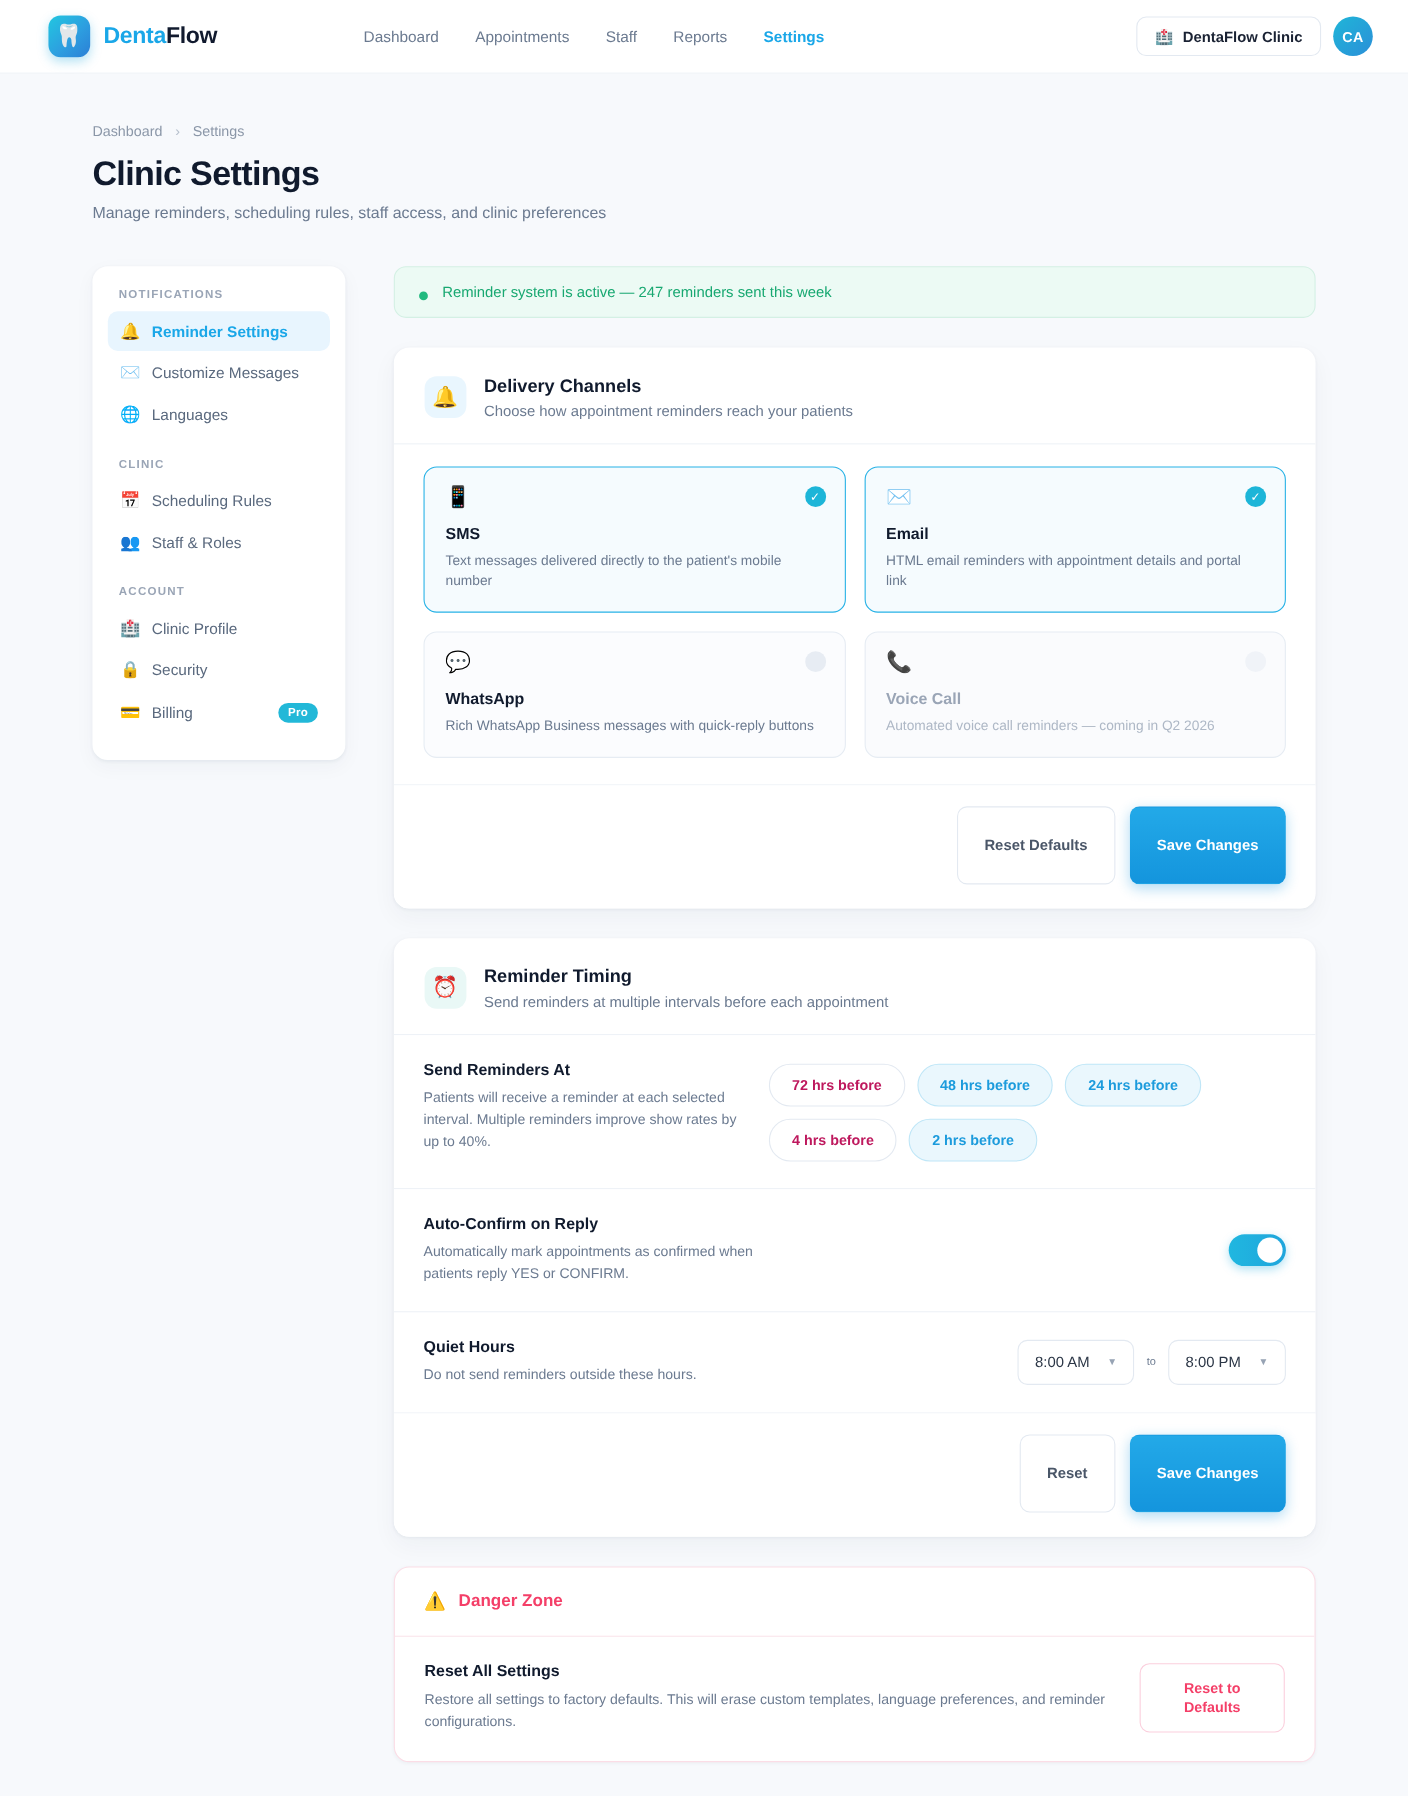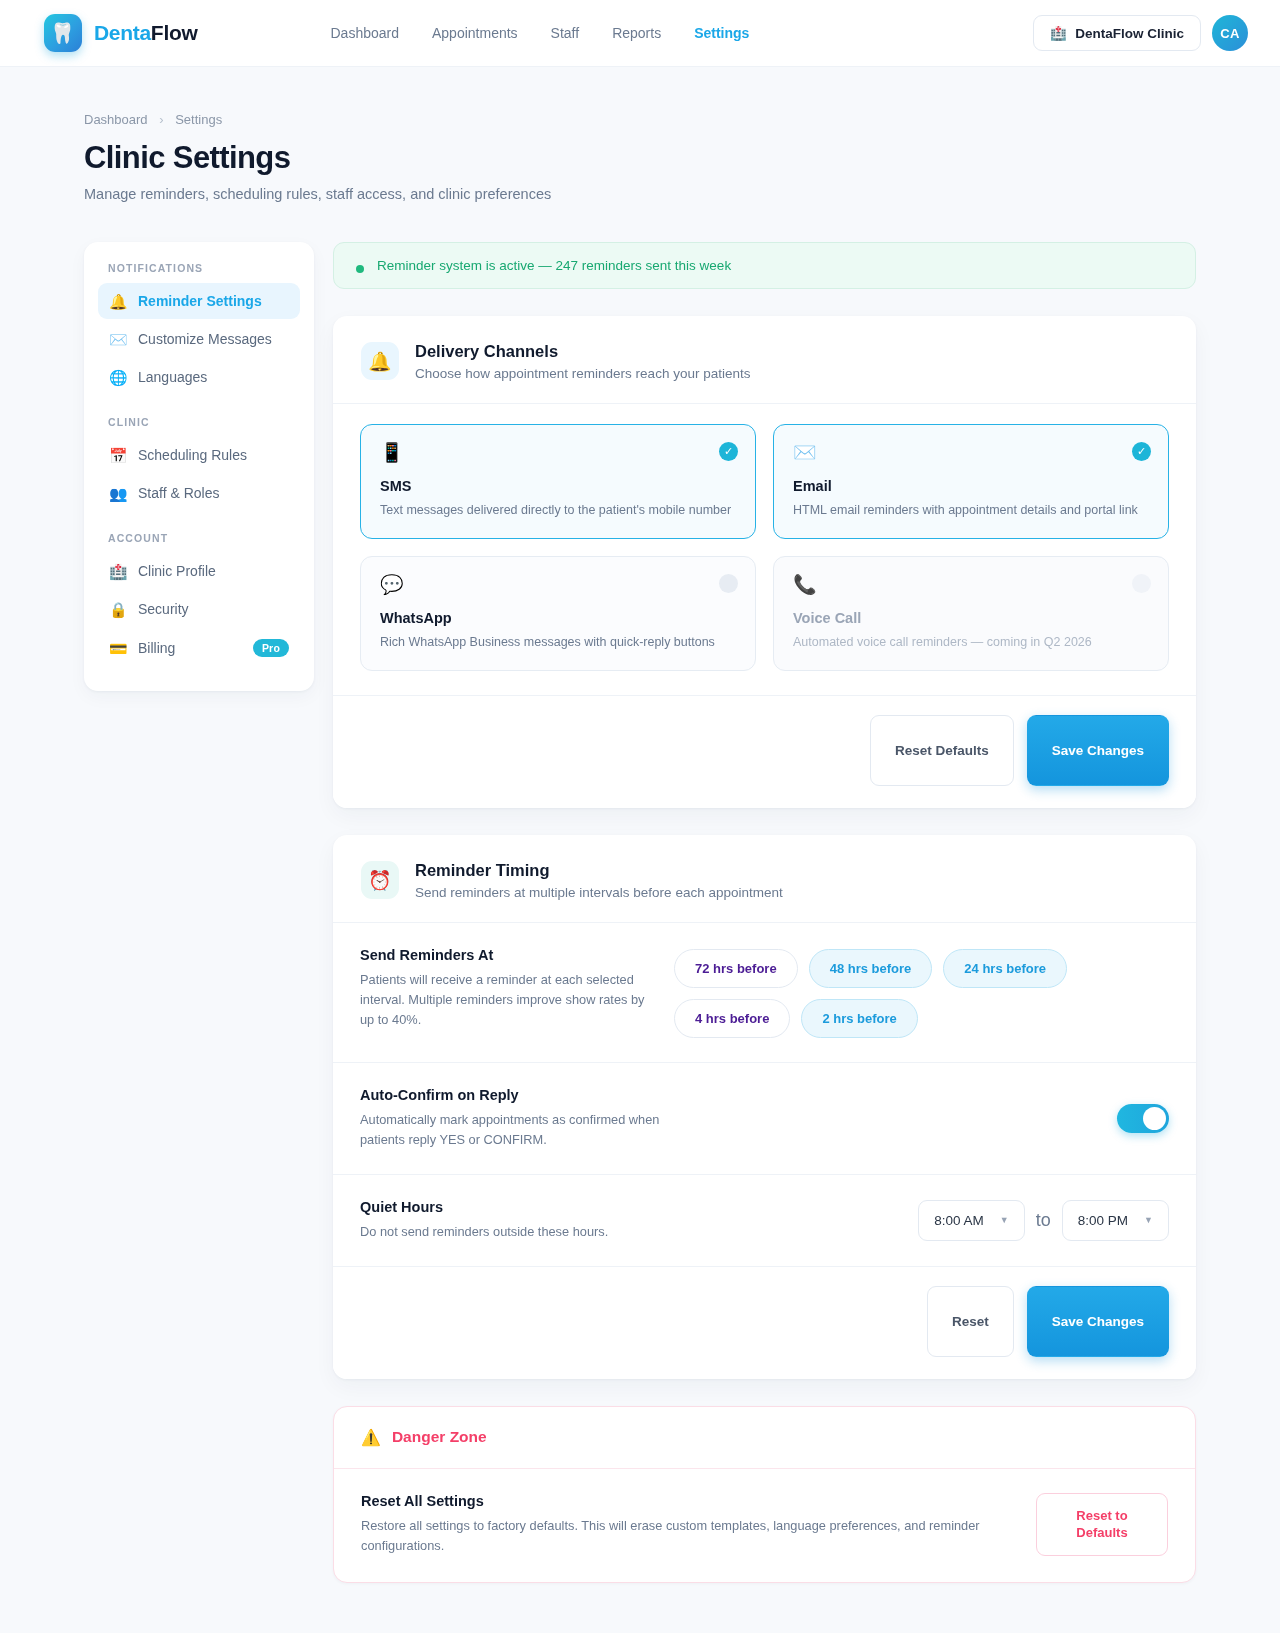--- a/index.html
+++ b/index.html
@@ -60,21 +60,21 @@
   .crumb { margin-top: 45px; font-size: 13px; color: #8b97a8; }
   .crumb .sep { margin: 0 8px; color: #b7c0cd; }
   .crumb a { color: #8b97a8; text-decoration: none; }
   h1.page-title {
     margin-top: 13px; font-size: 31px; font-weight: 700;
     color: #101a2d; letter-spacing: -.6px;
   }
   .page-sub { margin-top: 10px; font-size: 14.5px; color: #6b7a90; }
 
   
-  .layout { display: flex; gap: 19px; margin-top: 40px; align-items: flex-start; }
+  .layout { display: flex; gap: 44px; margin-top: 40px; align-items: flex-start; }
 
   
   .sidebar {
     width: 230px; flex: none; background: #fff;
     border-radius: 14px; padding: 20px 14px 22px;
     box-shadow: 0 1px 3px rgba(20,40,80,.05), 0 6px 18px rgba(20,40,80,.04);
   }
   .side-group {
     font-size: 10.5px; font-weight: 700; letter-spacing: 1.1px;
     color: #9aa5b6; padding: 0 10px; margin-bottom: 9px;
@@ -160,21 +160,21 @@
 
   
   .row { display: flex; padding: 24px 27px; gap: 24px; }
   .row + .row { border-top: 1px solid #eef2f7; }
   .row-left { width: 290px; flex: none; }
   .row-title { font-size: 14.5px; font-weight: 700; color: #101a2d; }
   .row-desc { font-size: 12.8px; color: #6b7a90; margin-top: 7px; line-height: 1.55; }
   .chips { display: flex; flex-wrap: wrap; gap: 11px; align-items: flex-start; padding-top: 2px; }
   .chip {
     border-radius: 22px; padding: 11px 20px; font-size: 13px;
-    border: 1px solid #e3e9f1; background: #fff; color: #4c1d95; cursor: pointer;
+    border: 1px solid #e3e9f1; background: #fff; color: #be185d; cursor: pointer;
     font-weight: 700; white-space: nowrap;
   }
   .chip.on { background: #eaf7fd; border-color: #bfe6f7; color: #1c9bdc; }
 
   .row.center { align-items: center; }
   .row .right { margin-left: auto; display: flex; align-items: center; gap: 11px; }
   .toggle {
     width: 52px; height: 29px; border-radius: 20px; position: relative;
     background: linear-gradient(90deg, #20b7e0, #1fa5dc); cursor: pointer;
     box-shadow: 0 3px 9px rgba(30,170,220,.35);
@@ -183,21 +183,21 @@
     position: absolute; top: 3px; right: 3px; width: 23px; height: 23px;
     border-radius: 50%; background: #fff;
   }
   .select {
     border: 1px solid #e3e9f1; border-radius: 9px; background: #fff;
     padding: 12px 15px; min-width: 98px; font-size: 13.5px; color: #2b3646;
     display: flex; align-items: center; gap: 16px; cursor: pointer; font-weight: 400;
   }
   .select .cv { flex: 1; }
   .caret { color: #97a3b4; font-size: 9px; }
-  .to-label { font-size: 18px; color: #6b7a90; }
+  .to-label { font-size: 10px; color: #6b7a90; }
 
   
   .card.danger { border: 1px solid #fbdde6; box-shadow: 0 1px 3px rgba(20,40,80,.04); }
   .danger-head {
     display: flex; align-items: center; gap: 11px; padding: 21px 27px;
     border-bottom: 1px solid #fbe5ec;
   }
   .danger-title { font-size: 15.5px; font-weight: 700; color: #f43f68; }
   .danger-body { display: flex; align-items: center; gap: 24px; padding: 24px 27px 26px; justify-content: space-between; }
   .danger-body .txt { flex: 1; }

